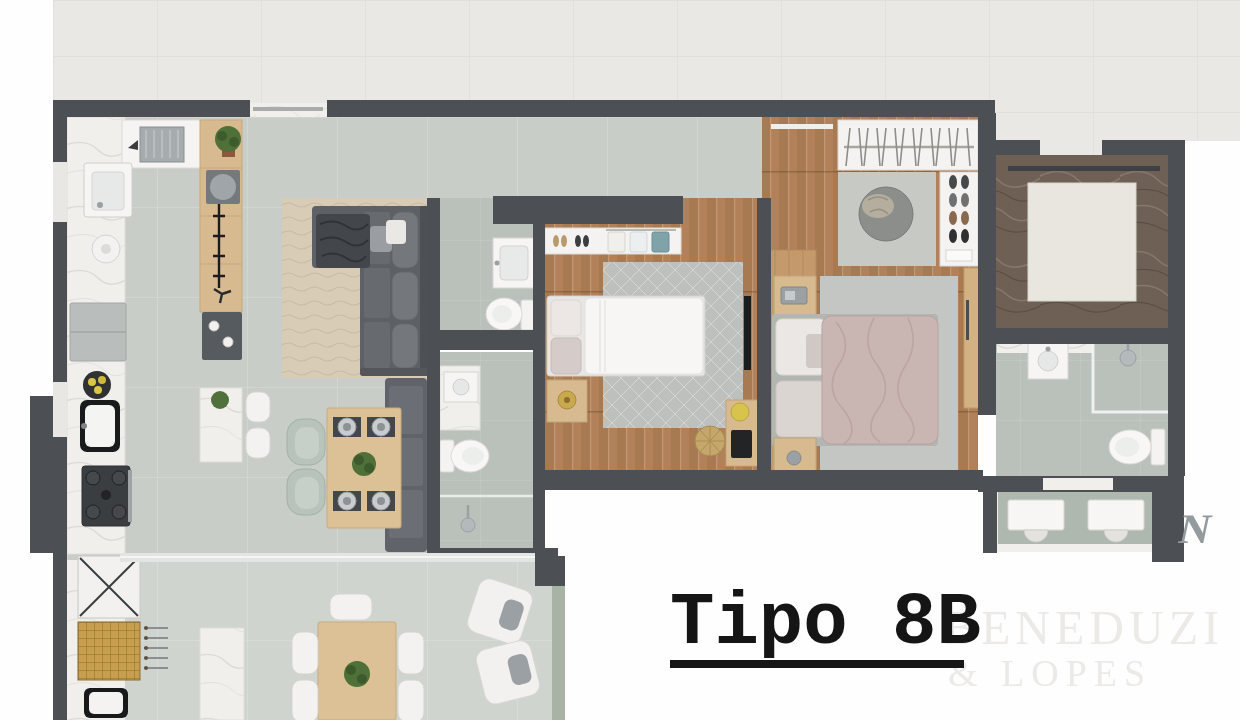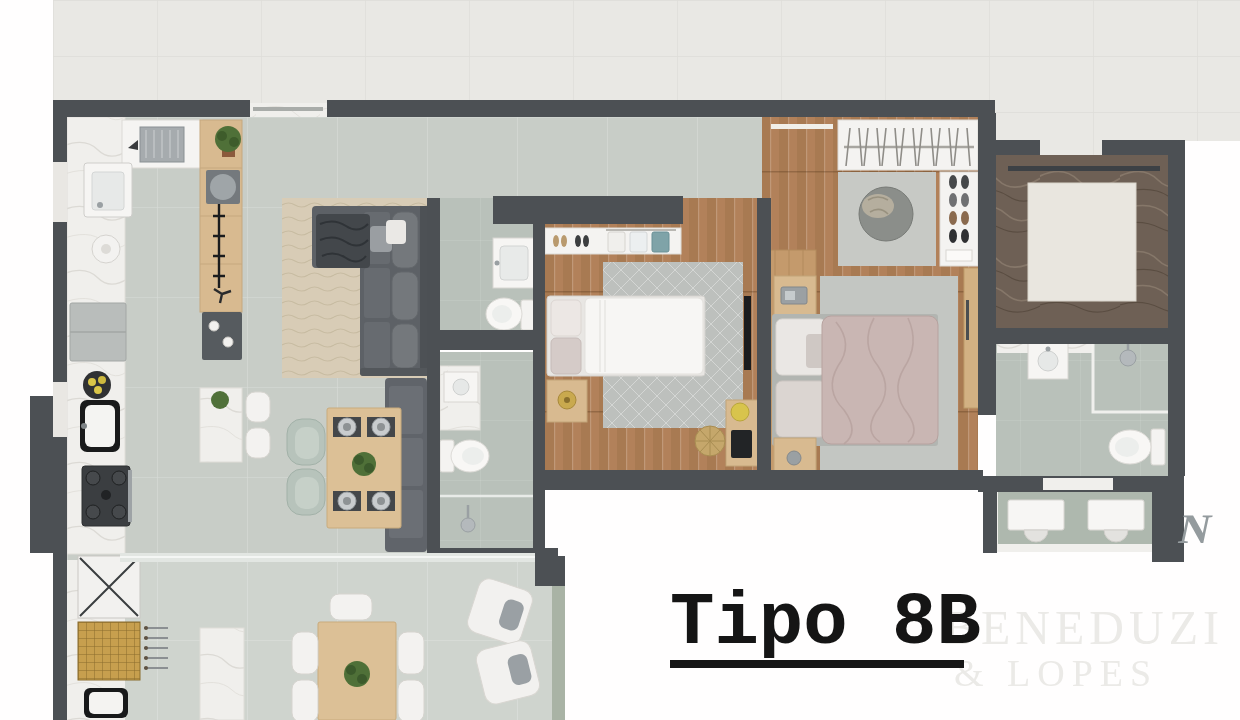--- a/index.html
+++ b/index.html
@@ -2,21 +2,21 @@
 <html><head>
 <meta charset="utf-8">
 <style>
   html,body{margin:0;padding:0;background:#ffffff;}
   .stage{position:relative;width:1240px;height:720px;background:#fffefe;overflow:hidden;
          font-family:"Liberation Sans",sans-serif;}
   .plan-svg{position:absolute;left:0;top:0;}
   .watermark{position:absolute;left:944px;top:604px;color:#ebeae7;
              font-family:"Liberation Serif",serif;z-index:2;line-height:1;}
   .watermark .wm1{font-size:48px;letter-spacing:5px;}
-  .watermark .wm2{font-size:38px;letter-spacing:7px;margin-top:2px;margin-left:10px;}
+  .watermark .wm2{font-size:38px;letter-spacing:7px;margin-top:2px;margin-left:4px;}
   .monogram{position:absolute;left:1180px;top:508px;z-index:2;color:#949b9e;
             font-family:"Liberation Serif",serif;font-weight:700;font-size:42px;
             transform:skewX(-12deg);line-height:1;}
   .plan-title{position:absolute;left:670px;top:586px;z-index:3;color:#151515;
               font-family:"Liberation Mono","DejaVu Sans Mono",monospace;
               font-weight:700;font-size:74px;line-height:1;letter-spacing:0px;white-space:pre;}
   .title-underline{position:absolute;left:670px;top:660px;width:294px;height:8px;
                    background:#161616;z-index:3;}
 </style>
 </head>

